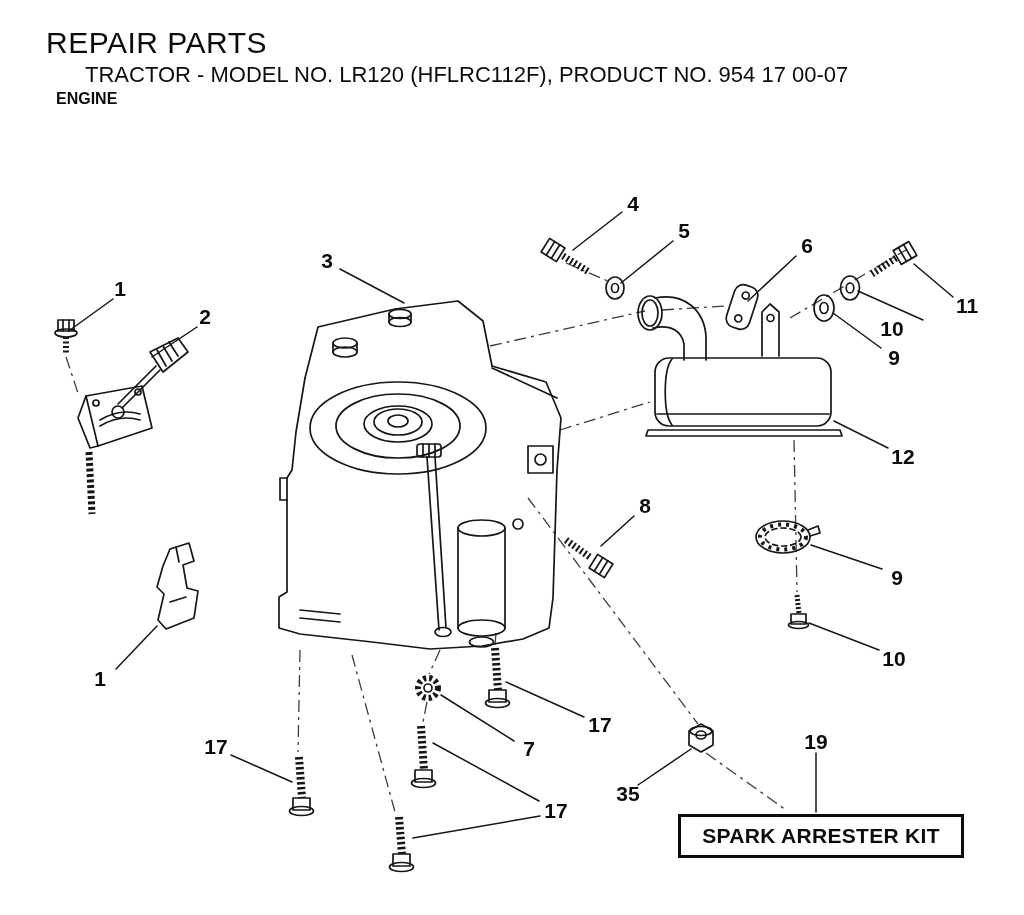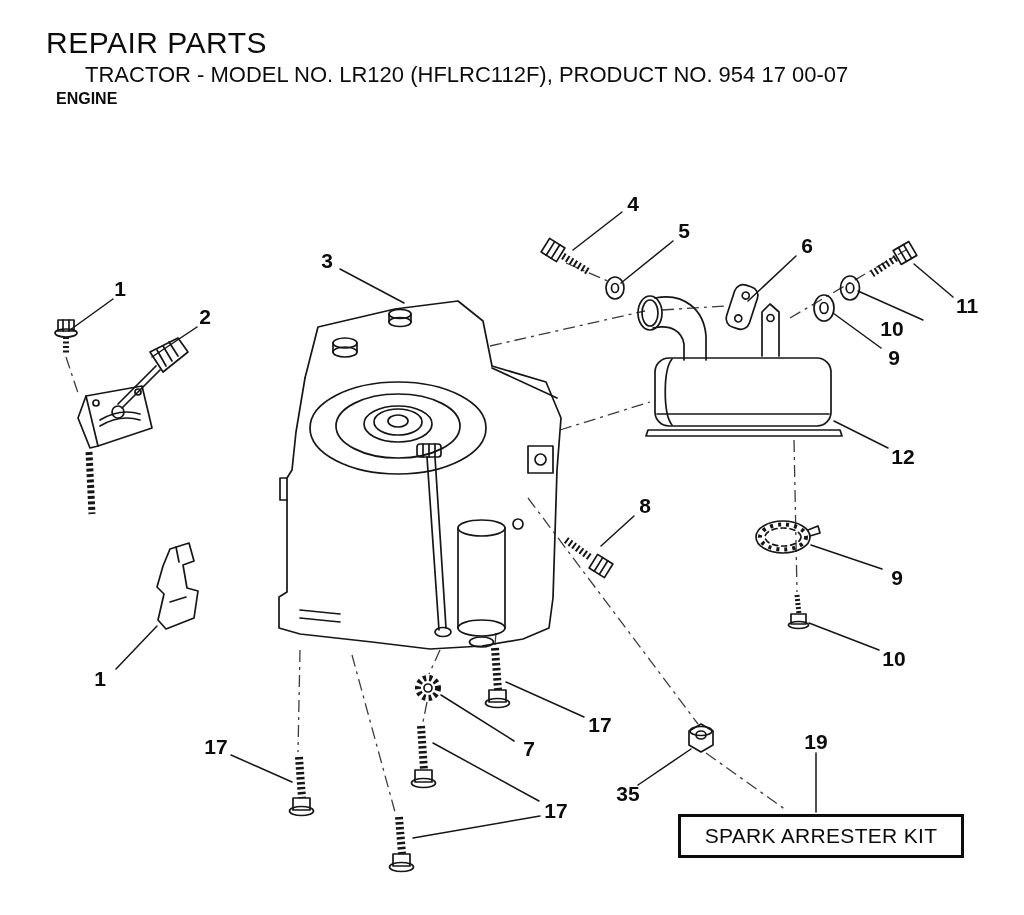--- a/index.html
+++ b/index.html
@@ -22,21 +22,21 @@
   .leader { fill:none; stroke:#161616; stroke-width:1.5; stroke-linecap:round; }
 
   .callout {
     position:absolute; transform:translate(-50%,-50%);
     font-size:21px; font-weight:bold; line-height:1; white-space:nowrap;
   }
   .kit-box {
     position:absolute; left:678px; top:814px; width:286px; height:44px;
     border:3px solid #0c0c0c; background:#fff;
     display:flex; align-items:center; justify-content:center;
-    font-size:21px; font-weight:normal; letter-spacing:.3px;
+    font-size:21px; font-weight:bold; letter-spacing:.3px;
   }
 </style>
 </head>
 <body>
 
 <div class="page">
 
   <div class="hdr-title">REPAIR PARTS</div>
   <div class="hdr-sub">TRACTOR - MODEL NO. LR120 (HFLRC112F), PRODUCT NO. 954 17 00-07</div>
   <div class="hdr-section">ENGINE</div>

